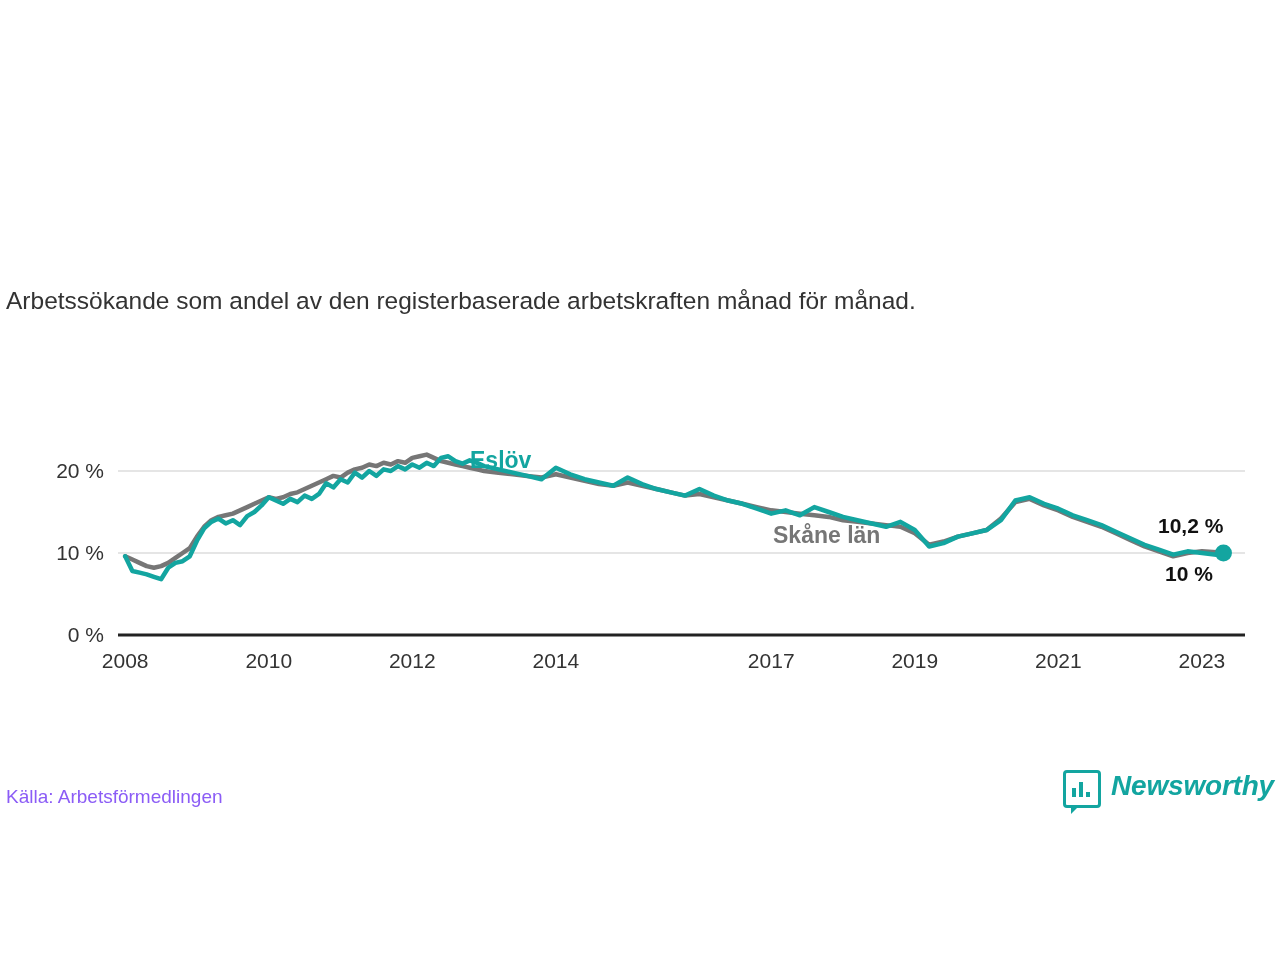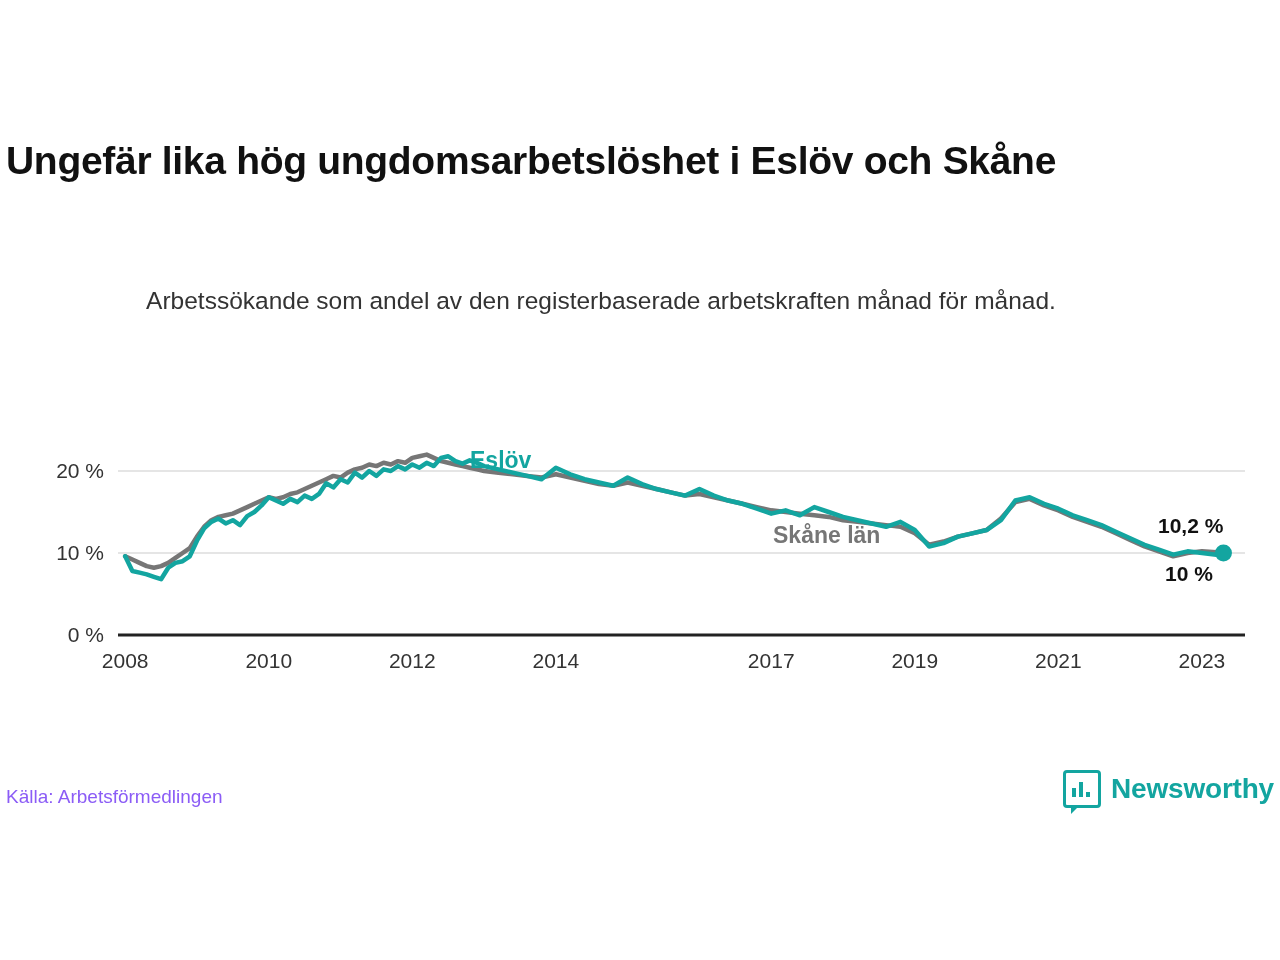--- a/index.html
+++ b/index.html
@@ -34,21 +34,20 @@
   }
   .subtitle {
     position: absolute;
     left: 6px;
     top: 285px;
     width: 1190px;
     font-size: 24.5px;
     font-weight: normal;
     line-height: 1.33;
     color: #333333;
-    text-align: center;
   }
   .chart-area {
     position: absolute;
     left: 0;
     top: 420px;
     width: 1280px;
     height: 280px;
   }
   .chart-svg {
     display: block;
@@ -92,22 +91,22 @@
     left: 6px;
     top: 786px;
     font-size: 19px;
     color: #8b5cf6;
   }
   .brand {
     position: absolute;
     right: 6px;
     top: 770px;
     display: flex;
-    align-items: center;
     gap: 10px;
+    font-style: italic;
   }
   .brand-mark {
     width: 38px;
     height: 38px;
     border: 3px solid #13a5a0;
     border-radius: 4px;
     position: relative;
     box-sizing: border-box;
   }
   .brand-mark .bars {
@@ -139,21 +138,20 @@
     font-weight: bold;
     color: #13a5a0;
     letter-spacing: -0.2px;
   }
 </style>
 </head>
 <body>
 
 <div class="page">
 
-  <div class="title">Ungefär lika hög ungdomsarbetslöshet i Eslöv och Skåne</div>
   <div class="subtitle">Arbetssökande som andel av den registerbaserade arbetskraften månad för månad.</div>
 
   <div class="chart-area">
     <svg class="chart-svg" id="chart-svg" width="1280" height="280" viewBox="0 0 1280 280">
         <line x1="118" x2="1245" y1="215" y2="215" stroke="#222222" stroke-width="3"></line>
         <text x="104" y="222" text-anchor="end" class="ylabel">0 %</text>
         <line x1="118" x2="1245" y1="133" y2="133" stroke="#dddddd" stroke-width="1.5"></line>
         <text x="104" y="140" text-anchor="end" class="ylabel">10 %</text>
         <line x1="118" x2="1245" y1="51" y2="51" stroke="#dddddd" stroke-width="1.5"></line>
         <text x="104" y="58" text-anchor="end" class="ylabel">20 %</text>

